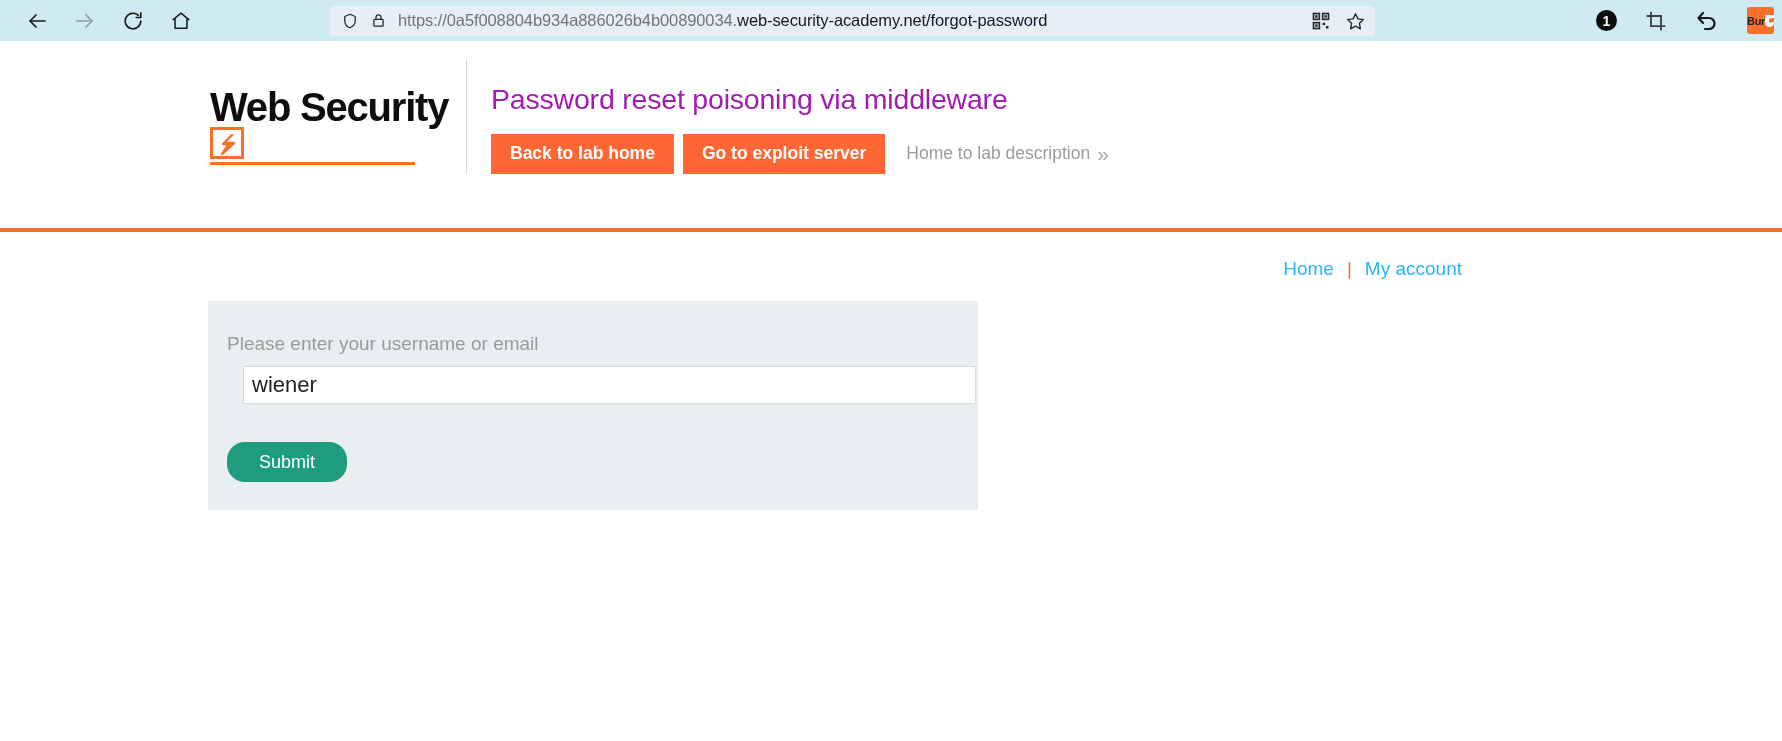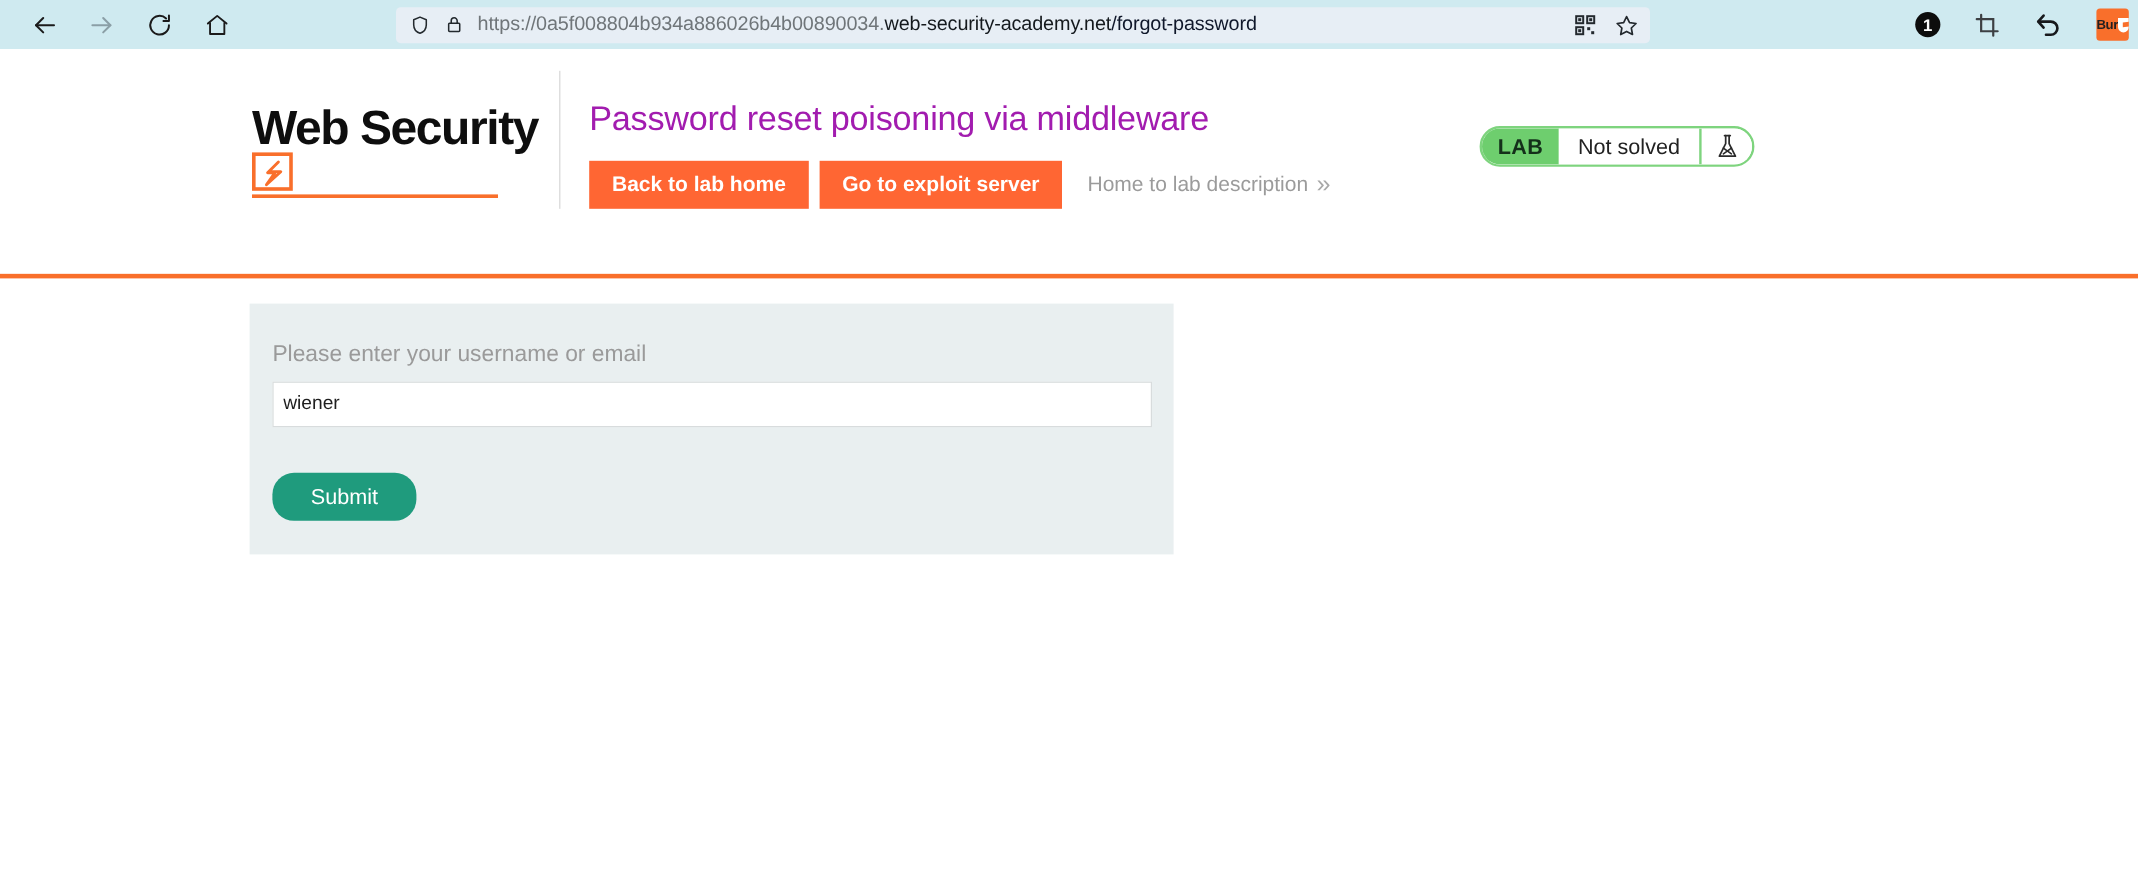--- a/index.html
+++ b/index.html
@@ -253,24 +253,25 @@
     color: #9a9a9a;
     font-size: 19px;
     margin-bottom: 11px;
   }
   .form-input {
     width: 733px;
     height: 38px;
     background: #ffffff;
     border: 1px solid #d8dcdd;
     font-family: "Liberation Sans", sans-serif;
-    font-size: 16px;
+    font-size: 22px;
     color: #1e1e1e;
     padding: 0 8px;
     display: block;
+    margin-left: 16px;
   }
   .btn-submit {
     margin-top: 38px;
     background: #1f9b7d;
     color: #ffffff;
     border: none;
     border-radius: 18px;
     font-family: "Liberation Sans", sans-serif;
     font-size: 18px;
     font-weight: normal;
@@ -385,36 +386,29 @@
         <button class="btn-orange">Back to lab home</button>
         <button class="btn-orange">Go to exploit server</button>
         <span class="btn-link">
           <span>Home to lab description</span>
           <span class="chev">»</span>
         </span>
       </div>
     </div>
   </div>
 
-  <div class="lab-status">
-    <span class="lab-badge">LAB</span>
-    <span class="lab-state">Not solved</span>
-    <span class="lab-flask">
-      <svg width="21" height="24" viewBox="0 0 22 24" fill="none" stroke="#2b2b2b" stroke-width="1.5" stroke-linejoin="round" stroke-linecap="round">
-          <path d="M8.5 2.5h5"></path>
-          <path d="M9.5 2.5v7L4 20.5h14L12.5 9.5v-7"></path>
-          <line x1="7.5" y1="13.5" x2="14.5" y2="18.5"></line>
-          <line x1="14.5" y1="13.5" x2="7.5" y2="18.5"></line>
-        </svg>
-    </span>
-  </div>
 </div>
 
 <div class="orange-rule"></div>
 
 <div class="page-body">
+  <div class="top-links">
+    <a>Home</a>
+    <span class="sep">|</span>
+    <a>My account</a>
+  </div>
 
   <div class="form-panel">
     <div class="form-label">Please enter your username or email</div>
     <input class="form-input" type="text" value="wiener" style="">
     <button class="btn-submit">Submit</button>
   </div>
 </div>
 
 </body></html>

